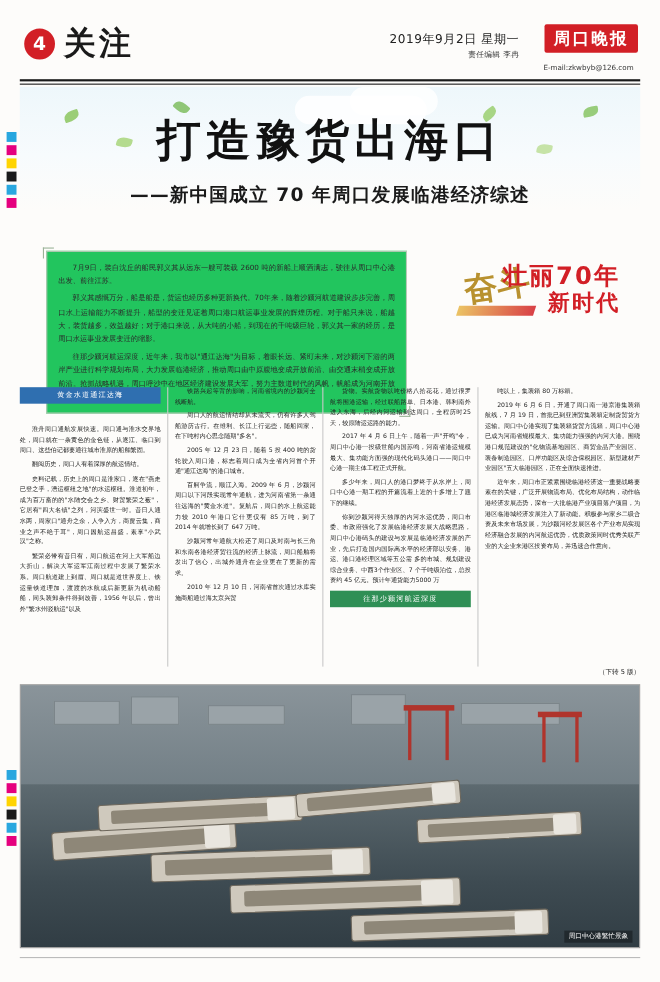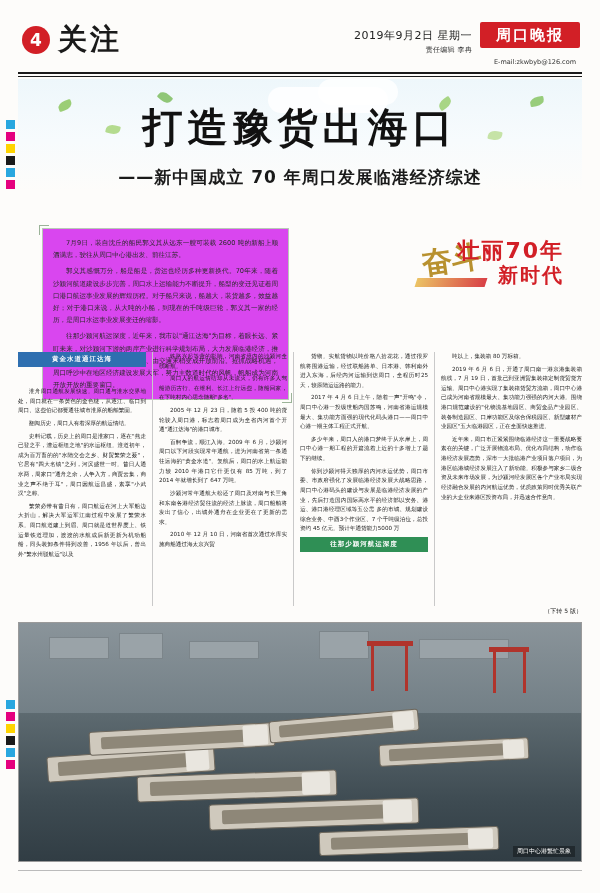--- a/index.html
+++ b/index.html
@@ -46,21 +46,21 @@
   .mast-editor {
     position: absolute; right: 128px; top: 45px;
     font-size: 7px; color: #333; letter-spacing: .3px;
   }
   .mast-email {
     position: absolute; right: 24px; top: 58px;
     font-size: 6.5px; color: #333;
   }
   .mast-logo {
     position: absolute; right: 20px; top: 22px;
-    width: 100px; height: 26px;
+    width: 85px; height: 26px;
     background: #d21f26;
     color: #fff; font-size: 15px; font-weight: bold;
     letter-spacing: 2px;
     display: flex; align-items: center; justify-content: center;
     border-radius: 2px;
   }
   .mast-rule {
     position: absolute; left: 18px; right: 18px; top: 72px;
     height: 2px; background: #1b1b1b;
   }
@@ -91,23 +91,23 @@
     font-size: 17px; font-weight: bold; color: #1a1a1a;
     letter-spacing: 1px;
   }
   .byline {
     position: absolute; left: 0; right: 0; top: 200px;
     text-align: center; font-size: 8.5px; color: #333; letter-spacing: 1px;
   }
 
   
   .lead {
-    position: absolute; left: 42px; top: 228px; width: 247px;
+    position: absolute; left: 42px; top: 228px; width: 328px;
     border: 1px solid #b9c9b7;
-    background: #d946ef;
+    background: #22c55e;
     padding: 8px 10px;
     font-size: 6.6px; line-height: 1.85;
     color: #2a2a2a;
     text-align: justify;
     text-indent: 13px;
   }
   .lead p { margin: 0 0 4px 0; }
   .lead p:last-child { margin-bottom: 0; }
   .corner { position: absolute; width: 10px; height: 10px; border: 1px solid #9bb398; }
   .c-tl { left: -4px; top: -4px; border-right: none; border-bottom: none; }
@@ -148,21 +148,21 @@
   }
   .col.c1 { left: 0; }
   .col.c2 { left: 141px; }
   .col.c3 { left: 282px; }
   .col.c4 { left: 423px; width: 141px; }
   .col p { margin: 0 0 3px 0; text-indent: 11px; }
   .colhead {
     display: block;
     background: #2f6fb0;
     color: #fff;
-    font-size: 6.5px; font-weight: bold;
+    font-size: 6.5px; font-weight: normal;
     letter-spacing: 1px;
     text-align: center;
     padding: 2px 0;
     margin-bottom: 20px;
     text-indent: 0;
   }
   .colhead.green { background: #2f8f55; }
   .divider {
     position: absolute; top: 0; width: 1px; height: 254px; background: #c9c9c9;
   }

